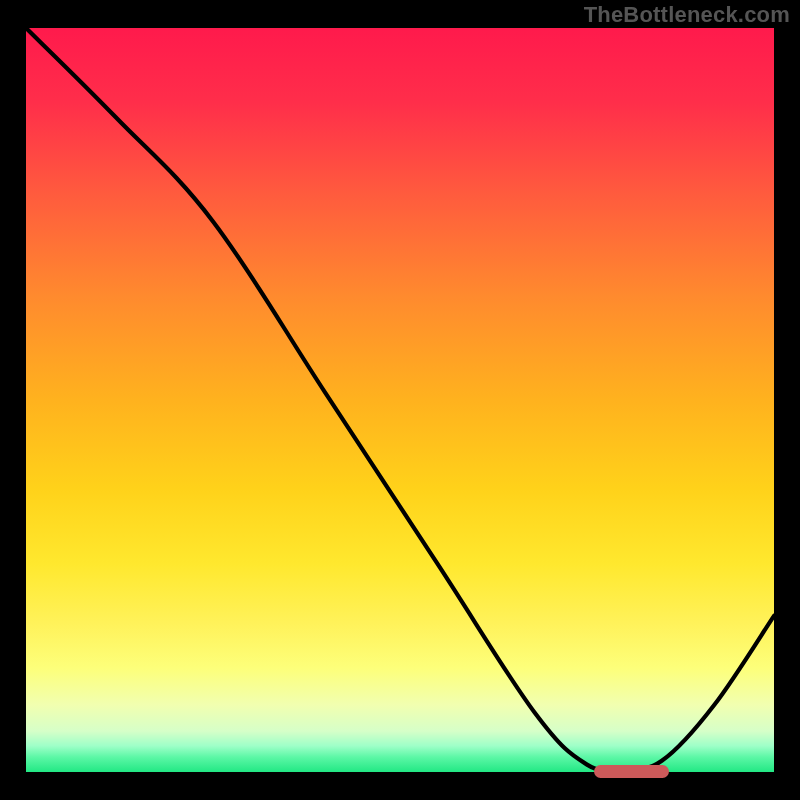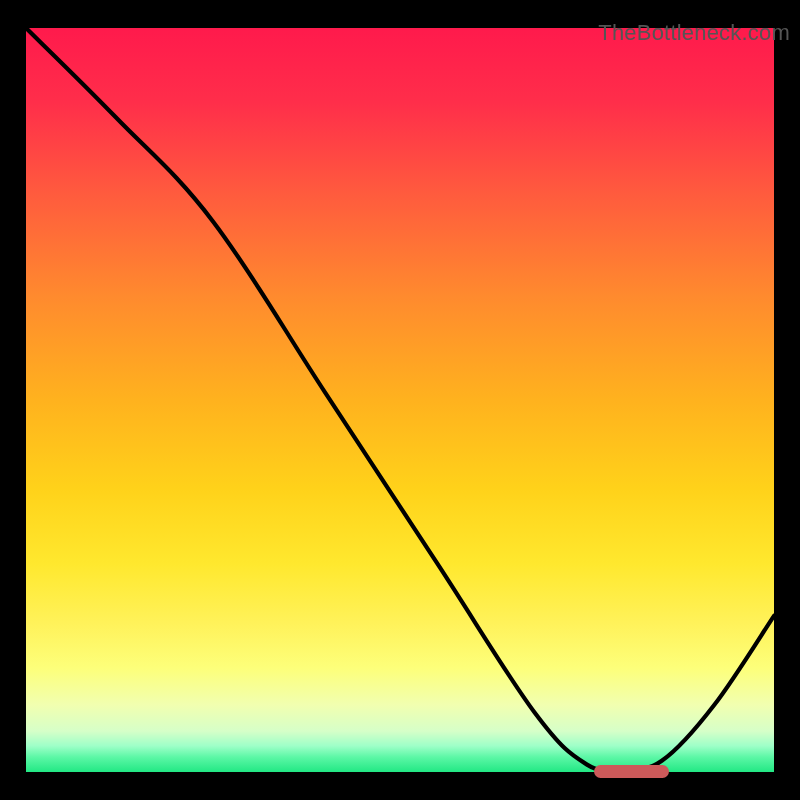--- a/index.html
+++ b/index.html
@@ -10,25 +10,25 @@
     background: #ffffff;
     overflow: hidden;
   }
   .wrap {
     position: relative;
     width: 800px;
     height: 800px;
   }
   .watermark {
     position: absolute;
-    top: 20px;
+    top: 2px;
     right: 10px;
     font-family: Arial, Helvetica, sans-serif;
     font-size: 22px;
-    font-weight: 400;
+    font-weight: 700;
     color: #555;
     letter-spacing: 0.2px;
   }
   
   .plot {
     position: absolute;
     left: 26px;
     top: 28px;
     width: 748px;   
     height: 744px;  

